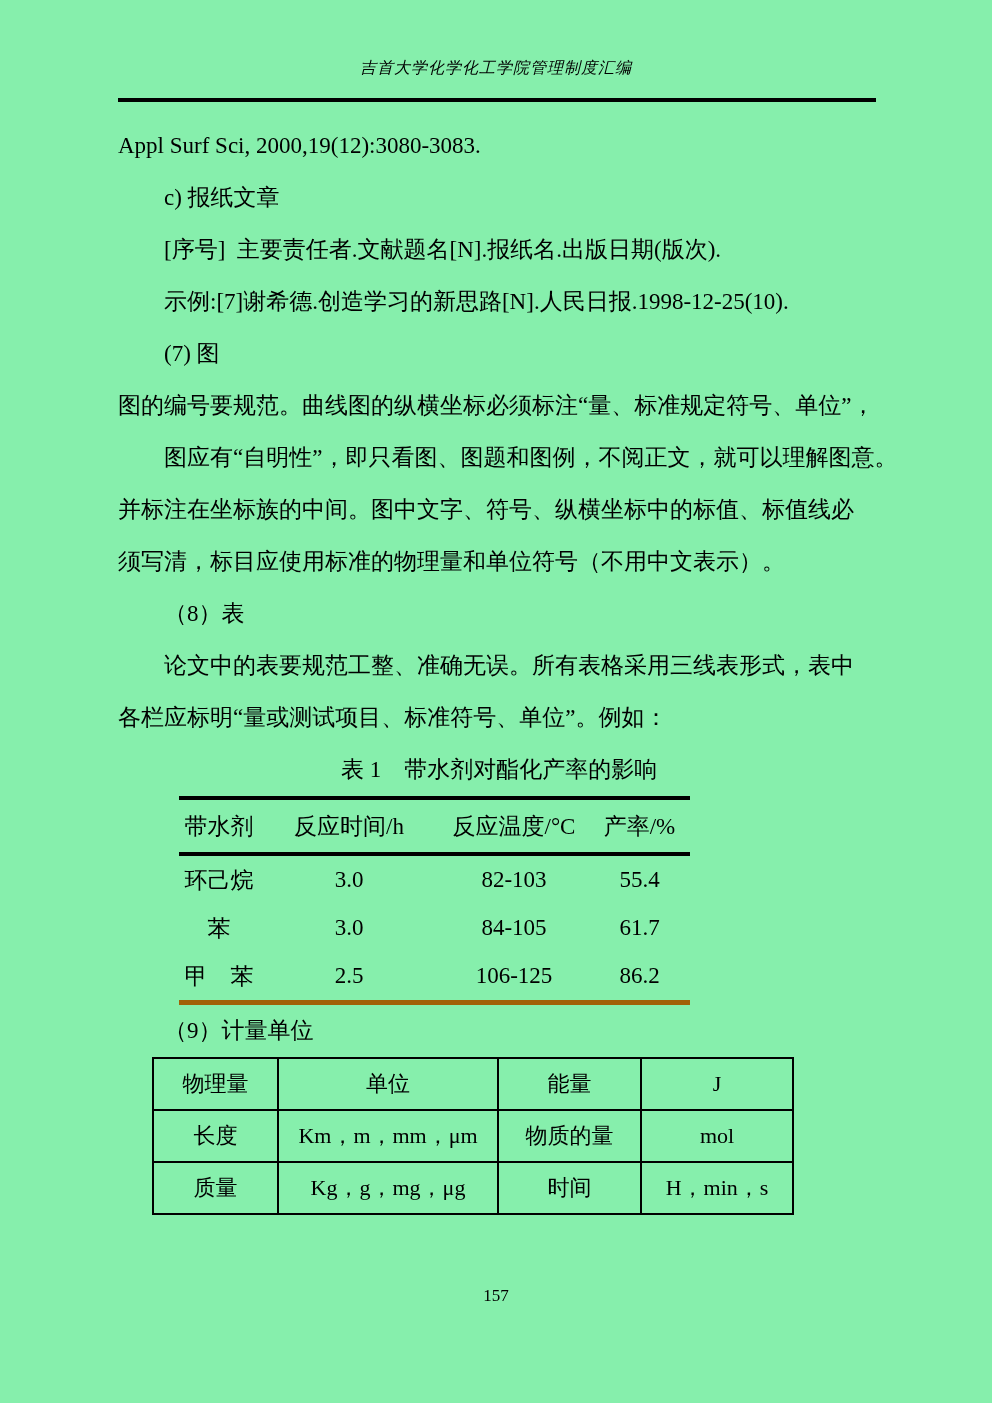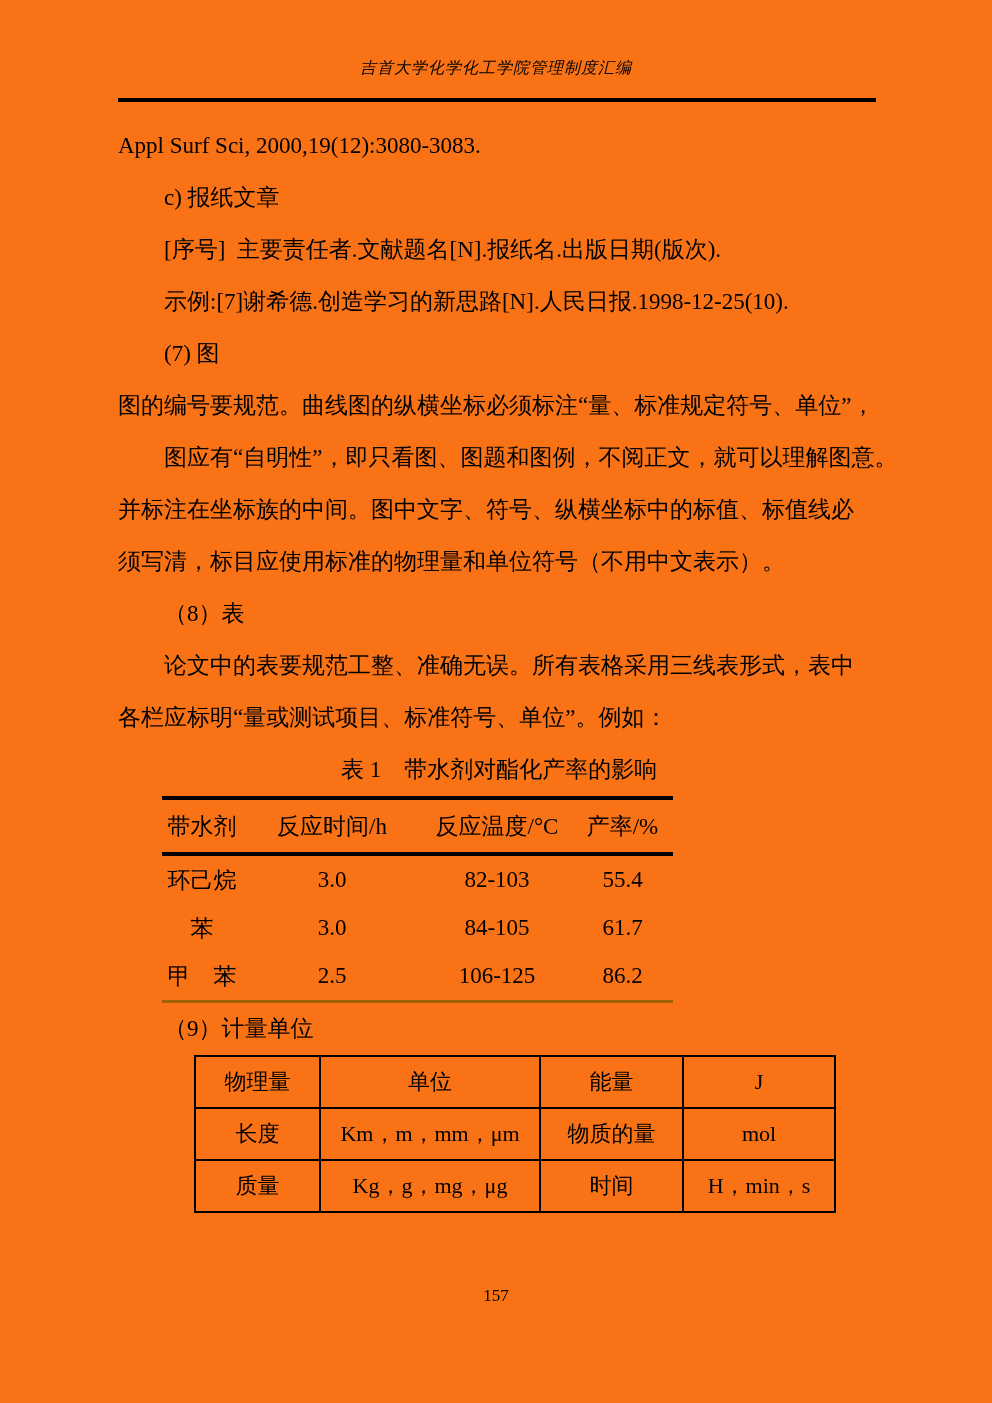--- a/index.html
+++ b/index.html
@@ -4,21 +4,21 @@
 <style>
   html, body {
     margin: 0;
     padding: 0;
     background: #ffffff;
   }
   .page {
     position: relative;
     width: 992px;
     height: 1403px;
-    background: #f97316;
+    background: #86efac;
     color: #000000;
     font-family: "Liberation Serif", "DejaVu Serif", serif;
     overflow: hidden;
   }
   
   .header-text {
     position: absolute;
     top: 58px;
     left: 0;
     right: 0;
@@ -48,25 +48,25 @@
     height: 52px;
     line-height: 52px;
     font-size: 23px;
     white-space: pre;
   }
   .ind-2 { text-indent: 46px; }
   .ind-4 { text-indent: 92px; }
   .caption { text-align: center; text-indent: 0; }
   
   .table1 {
-    margin-left: 44px;
+    margin-left: 61px;
     width: 511px;
     border-collapse: collapse;
     border-top: 4px solid #000;
-    border-bottom: 3px solid #a16207;
+    border-bottom: 5px solid #a16207;
     font-size: 23px;
     table-layout: fixed;
   }
   .table1 th {
     font-weight: normal;
     border-bottom: 4px solid #000;
     height: 52px;
     padding: 0;
     text-align: center;
     white-space: pre;
@@ -76,21 +76,21 @@
     padding: 0;
     text-align: center;
     white-space: pre;
   }
   .t1c1 { width: 80px; }
   .t1c2 { width: 180px; }
   .t1c3 { width: 150px; }
   .t1c4 { width: 101px; }
   
   .table2 {
-    margin-left: 76px;
+    margin-left: 34px;
     width: 632px;
     border-collapse: collapse;
     font-size: 22px;
     table-layout: fixed;
   }
   .table2 td {
     border: 2px solid #000;
     height: 50px;
     padding: 0;
     text-align: center;

